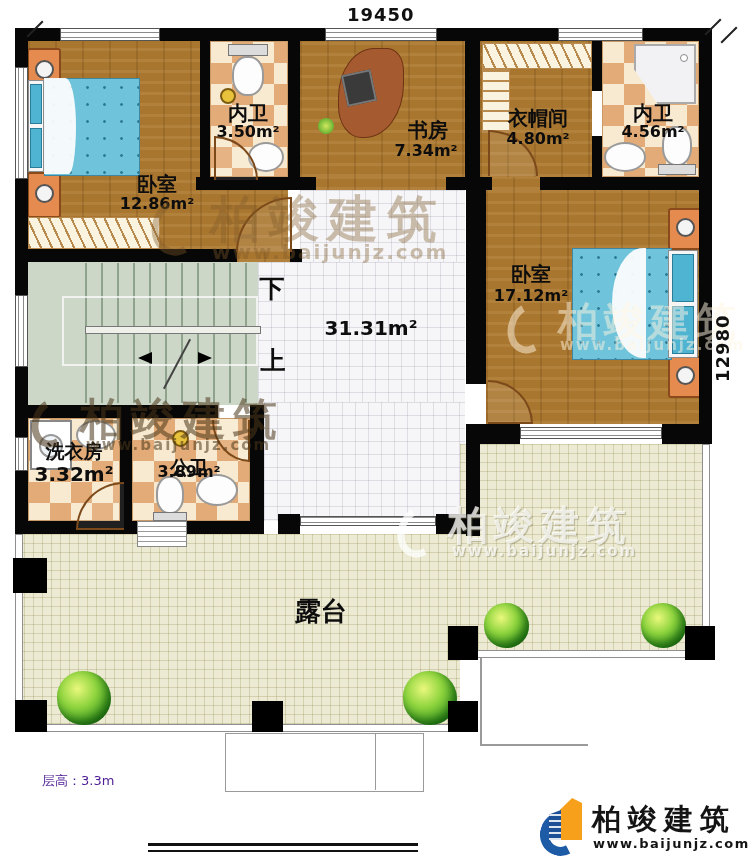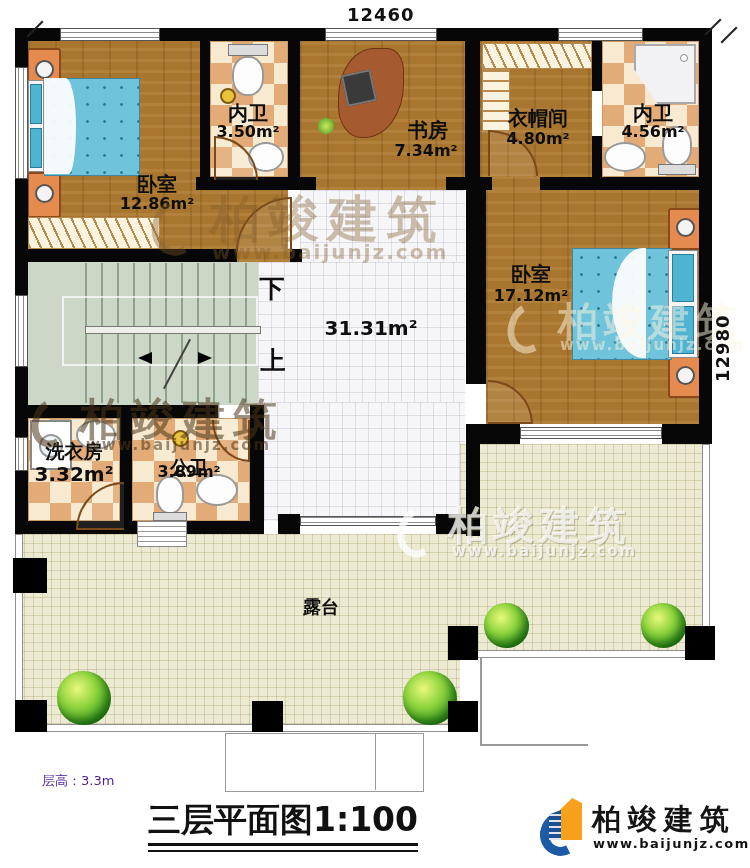--- a/index.html
+++ b/index.html
@@ -211,21 +211,21 @@
   <div class="lbl" style="left:653px;top:124px;font-size:16px">4.56m²</div>
   <div class="lbl" style="left:531px;top:264px;font-size:20px">卧室</div>
   <div class="lbl" style="left:531px;top:288px;font-size:16px">17.12m²</div>
   <div class="lbl" style="left:371px;top:318px;font-size:20px">31.31m²</div>
   <div class="lbl" style="left:74px;top:442px;font-size:19px">洗衣房</div>
   <div class="lbl" style="left:74px;top:464px;font-size:20px">3.32m²</div>
   <div class="lbl" style="left:189px;top:458px;font-size:19px">公卫</div>
   <div class="lbl" style="left:189px;top:464px;font-size:16px">3.89m²</div>
   <div class="lbl" style="left:272px;top:276px;font-size:25px">下</div>
   <div class="lbl" style="left:273px;top:348px;font-size:25px">上</div>
-  <div class="lbl" style="left:321px;top:598px;font-size:18px">露台</div>
+  <div class="lbl" style="left:321px;top:598px;font-size:26px">露台</div>
 
   <div style="position:absolute;left:0;top:0;color:rgba(130,92,42,.38)">
     <div class="wmlogo" style="left:152px;top:198px;width:50px;height:58px"></div>
     <div class="wm1" style="left:210px;top:186px;font-size:50px">柏竣建筑</div>
     <div class="wm2" style="left:212px;top:240px;font-size:20px">www.baijunjz.com</div>
   </div>
   <div style="position:absolute;left:0;top:0;color:rgba(255,246,226,.5)">
     <div class="wmlogo" style="left:508px;top:302px;width:42px;height:52px"></div>
     <div class="wm1" style="left:558px;top:294px;font-size:40px;letter-spacing:6px">柏竣建筑</div>
     <div class="wm2" style="left:560px;top:336px;font-size:15px">www.baijunjz.com</div>
@@ -234,31 +234,28 @@
     <div class="wmlogo" style="left:32px;top:398px;width:40px;height:50px"></div>
     <div class="wm1" style="left:80px;top:390px;font-size:44px;letter-spacing:7px">柏竣建筑</div>
     <div class="wm2" style="left:86px;top:436px;font-size:15px">www.baijunjz.com</div>
   </div>
   <div style="position:absolute;left:0;top:0;color:rgba(255,255,255,.75);text-shadow:1px 1px 1px rgba(120,115,70,.45)">
     <div class="wmlogo" style="left:398px;top:506px;width:42px;height:52px"></div>
     <div class="wm1" style="left:448px;top:498px;font-size:40px;letter-spacing:6px">柏竣建筑</div>
     <div class="wm2" style="left:452px;top:542px;font-size:15px">www.baijunjz.com</div>
   </div>
 
-  <div class="dim" style="left:347px;top:4px">12460</div>
+  <div class="dim" style="left:347px;top:4px">19450</div>
   <div class="dim" style="left:712px;top:382px;transform:rotate(-90deg);transform-origin:0 0">12980</div>
   <div class="tick" style="left:24px;top:28px"></div>
   <div class="tick" style="left:702px;top:26px"></div>
   <div class="tick" style="left:718px;top:34px"></div>
 
   <div class="abs" style="left:42px;top:772px;font-size:13px;color:#4c1d95;">
     <span>层高：</span><span>3.3m</span>
-  </div>
-  <div class="abs" style="left:148px;top:798px;width:270px;text-align:center;font-size:33px;font-weight:bold;color:#111;white-space:nowrap;">
-    <span>三层平面图</span><span>1:100</span>
   </div>
   <div class="abs" style="left:148px;top:843px;width:270px;height:3px;background:#111;"></div>
   <div class="abs" style="left:148px;top:850px;width:270px;height:2px;background:#111;"></div>
 
   <div class="abs" style="left:540px;top:812px;width:42px;height:44px;border:9px solid #1d5ba6;border-top-color:transparent;border-right-color:transparent;border-radius:50%;transform:rotate(18deg);box-sizing:border-box;"></div>
   <div class="abs" style="left:560px;top:798px;width:22px;height:42px;background:#f6a01b;clip-path:polygon(0 28%,55% 0,100% 12%,100% 100%,0 100%);"></div>
   <div class="abs" style="left:549px;top:810px;width:12px;height:30px;background:#1d4f96;clip-path:polygon(0 15%,100% 0,100% 100%,0 100%);background-image:repeating-linear-gradient(0deg,rgba(255,255,255,.85) 0 2px,transparent 2px 6px);"></div>
   <div class="abs" style="left:592px;top:800px;font-size:29px;font-weight:bold;color:#141414;letter-spacing:7px;white-space:nowrap;">柏竣建筑</div>
   <div class="abs" style="left:593px;top:836px;font-size:13px;font-weight:bold;color:#141414;letter-spacing:1.5px;white-space:nowrap;">www.baijunjz.com</div>
 

